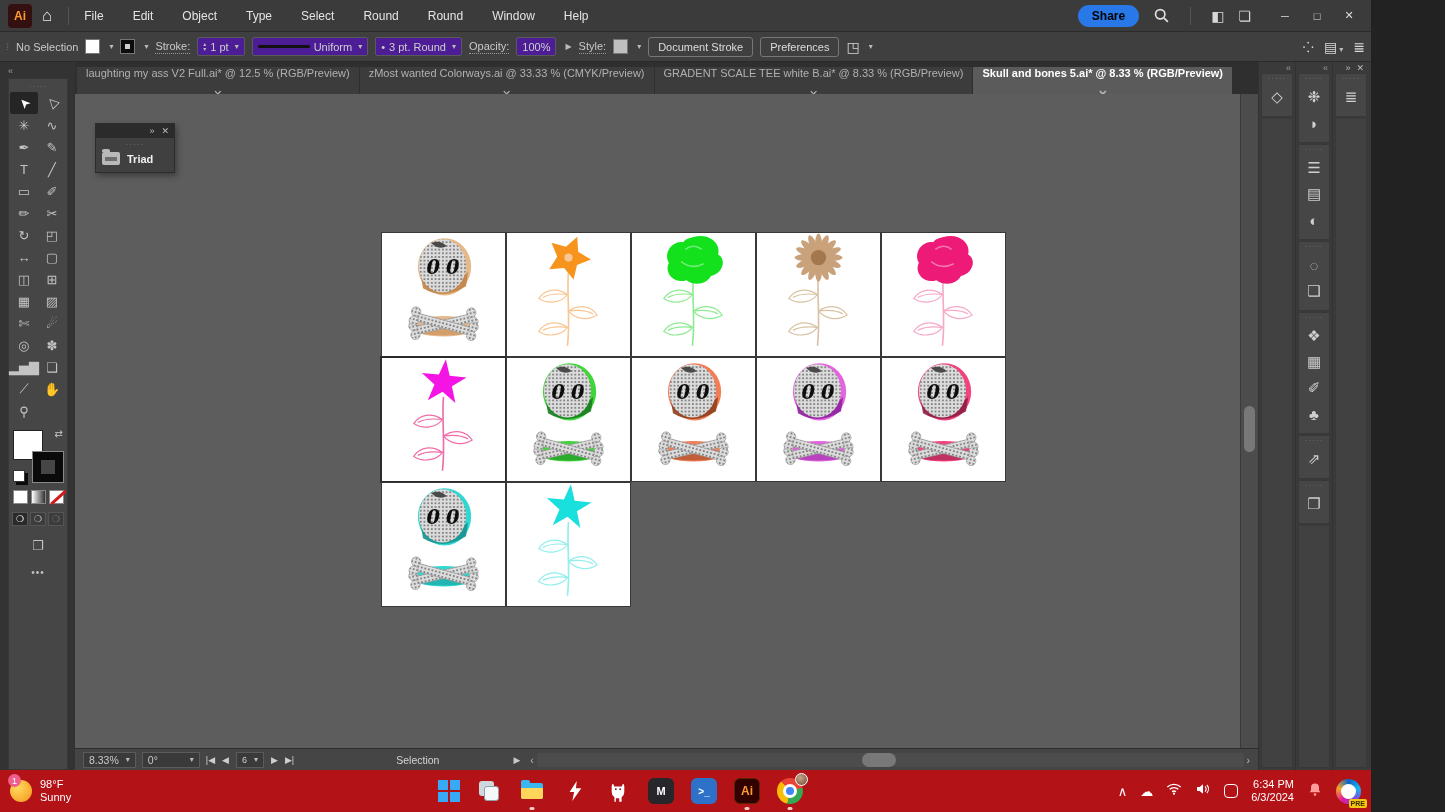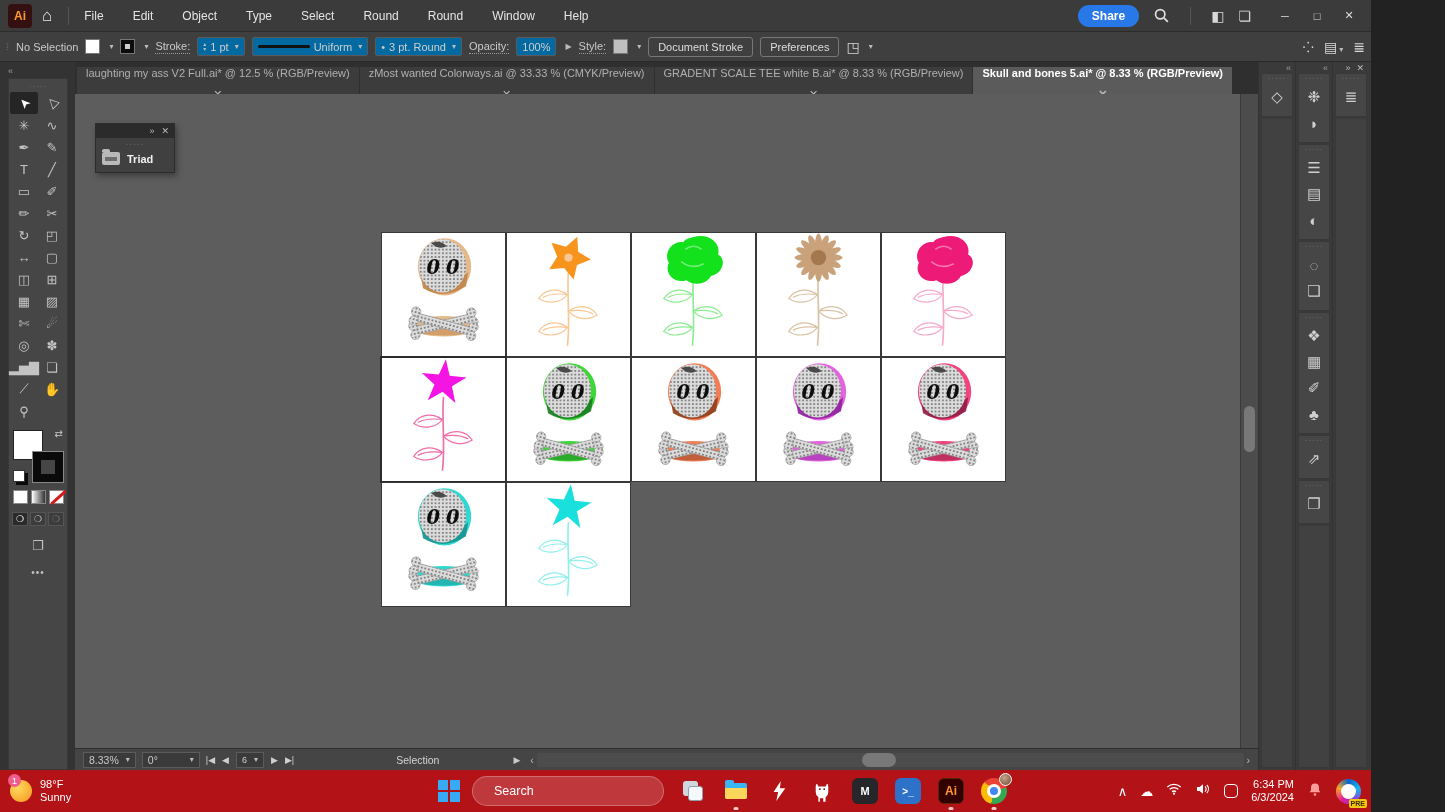--- a/index.html
+++ b/index.html
@@ -7,36 +7,36 @@
   #app { position:relative; width:1371px; height:812px; font-family:"Liberation Sans",sans-serif; background:#3c3c3c; color:#ddd; }
 
   
   .menubar { height:32px; display:flex; align-items:center; background:#3b3b3b; border-bottom:1px solid #2b2b2b; padding:0 8px; }
   .ai-logo { width:24px; height:24px; background:#351010; color:#ff9a2e; font-weight:bold; font-size:12px; display:flex; align-items:center; justify-content:center; border-radius:4px; margin-right:8px; }
   .home-btn { color:#e8e8e8; font-size:17px; margin:0 10px 0 2px; }
   .mb-divider { width:1px; height:18px; background:#555; margin:0 6px; }
   .menus { display:flex; gap:11px; }
   .menu-item { color:#e4e4e4; font-size:12px; padding:4px 9px; border-radius:3px; cursor:default; }
   .mb-right { margin-left:auto; display:flex; align-items:center; gap:14px; }
-  .share-btn { background:#2878e8; color:#ffffff; font-size:12px; font-weight:bold; padding:4px 14px; border-radius:14px; }
+  .share-btn { background:#2878e8; color:#000000; font-size:12px; font-weight:bold; padding:4px 14px; border-radius:14px; }
   .icon-btn { color:#d8d8d8; font-size:14px; }
   .win-controls { display:flex; gap:4px; margin-left:6px; }
   .win-btn { width:28px; height:22px; display:flex; align-items:center; justify-content:center; color:#ddd; font-size:11px; }
   .search-glyph svg { display:block; }
 
   
   .controlbar { height:30px; display:flex; align-items:center; background:#3f3f3f; border-bottom:1px solid #2a2a2a; padding:0 6px; gap:7px; font-size:11px; color:#cfcfcf; }
   .grip-v { color:#666; font-size:9px; letter-spacing:-2px; margin-right:2px; }
   .cb-label { color:#c9c9c9; }
   .cb-link { border-bottom:1px dotted #9a9a9a; padding-bottom:1px; }
   .swatch { width:15px; height:15px; border:1px solid #777; background:#fff; display:inline-block; }
   .swatch.stroke-sw { background:#0c0c0c; position:relative; }
   .swatch.stroke-sw::after { content:""; position:absolute; inset:4px; background:#cfcfcf; outline:2px solid #0c0c0c; }
   .chev { color:#bbb; font-size:8px; margin-left:2px; }
-  .cb-field { background:#0369a1; border:1px solid #5a5a5a; height:19px; display:flex; align-items:center; padding:0 5px; gap:4px; border-radius:2px;text-align:right; }
+  .cb-field { background:#4c1d95; border:1px solid #5a5a5a; height:19px; display:flex; align-items:center; padding:0 5px; gap:4px; border-radius:2px;text-align:right; }
   .stepper { display:flex; flex-direction:column; font-size:6px; line-height:5px; color:#bbb; }
   .line-sample { width:52px; height:3px; background:#111; border-radius:2px; }
   .cb-btn { border:1px solid #777; border-radius:3px; height:20px; display:flex; align-items:center; padding:0 9px; color:#ddd; background:transparent; font-size:11px; }
   .cb-right { margin-left:auto; display:flex; align-items:center; gap:10px; }
 
   
   .main { position:absolute; top:62px; left:0; right:0; bottom:42px; display:flex; }
 
   
   .toolbar-zone { width:75px; background:#333; display:flex; flex-direction:column; padding:4px 7px 0 8px; }
@@ -741,28 +741,20 @@
       </div>
     </div>
 
     <div class="tb-center">
       <div class="start-btn">
           <i></i>
           <i></i>
           <i></i>
           <i></i>
         </div>
-      <div class="search-pill">
-        <svg width="14" height="14" viewBox="0 0 20 20">
-            <circle cx="8.5" cy="8.5" r="5.5" fill="none" stroke="#fff" stroke-width="2"></circle>
-            <line x1="12.8" y1="12.8" x2="17.5" y2="17.5" stroke="#fff" stroke-width="2"></line>
-          </svg>
-        <input type="text" placeholder="Search" style="">
-        <div class="sp-img"></div>
-      </div>
     </div>
 
     <div class="tb-icons" id="tb-icons">
         <div class="tb-ic">
           <div class="taskview-b"></div>
           <div class="taskview-f"></div>
         </div>
         <div class="tb-ic">
           <div class="folder-back"></div>
           <div class="folder-front"></div>

